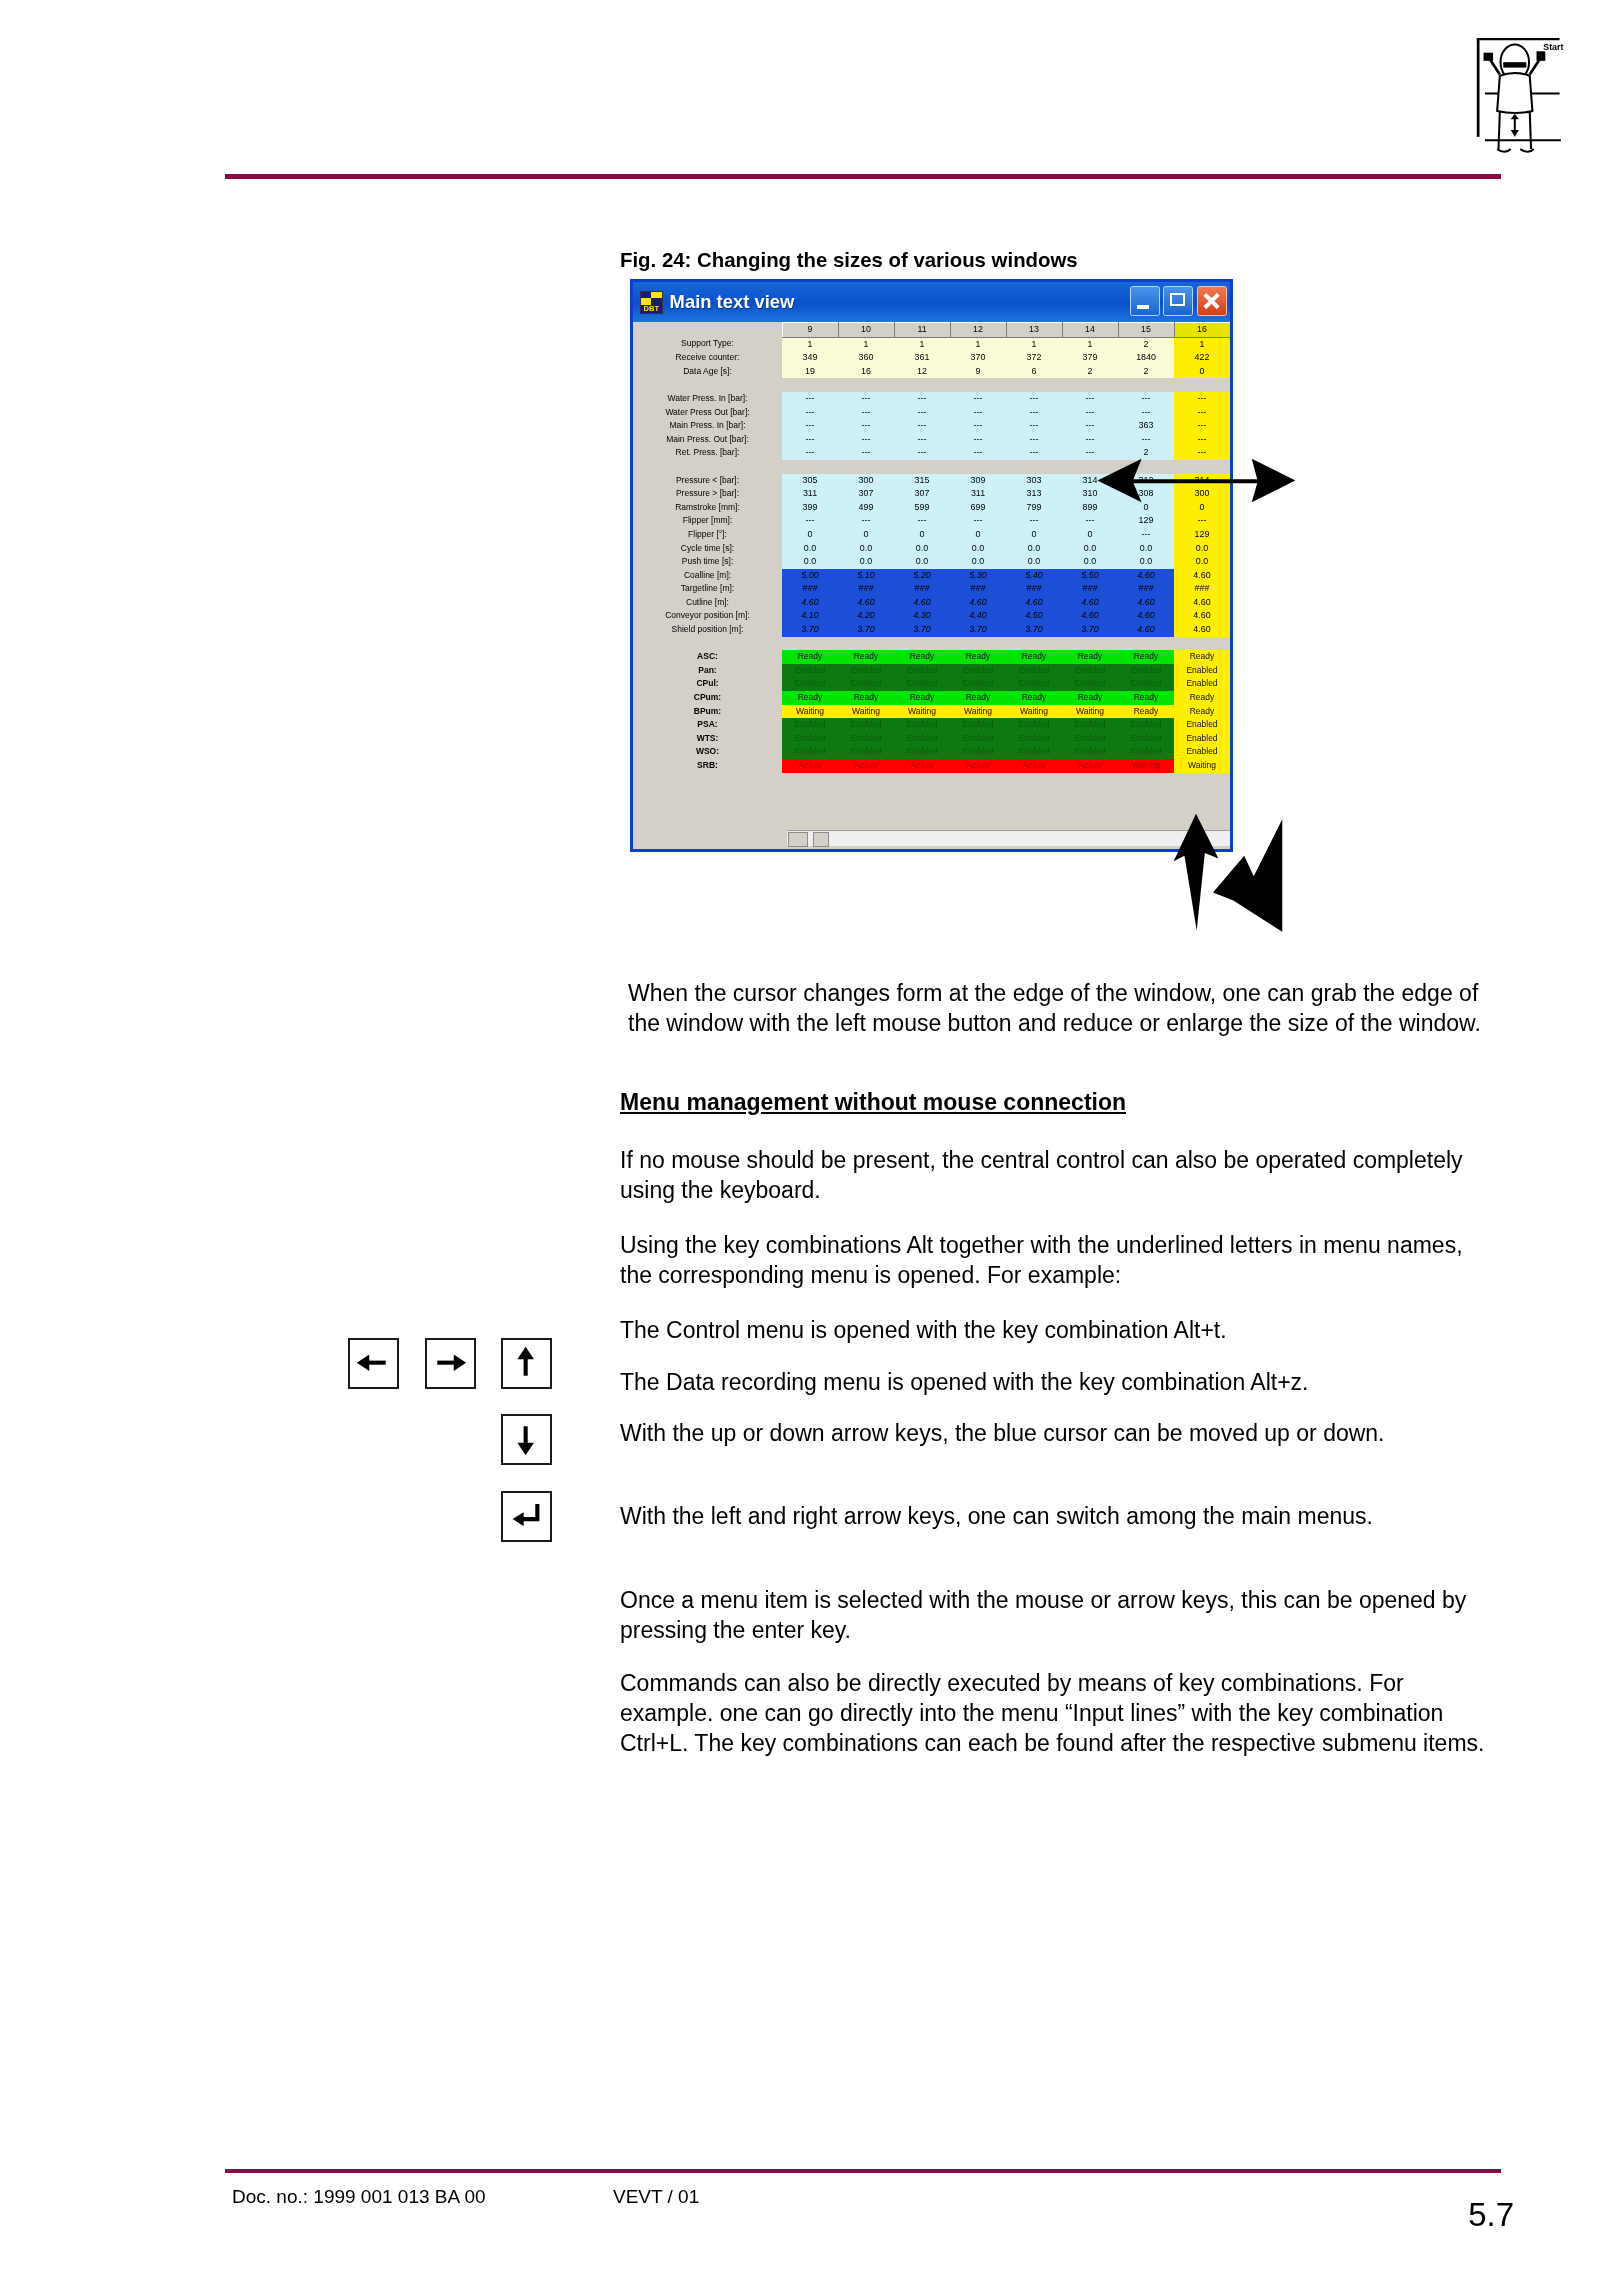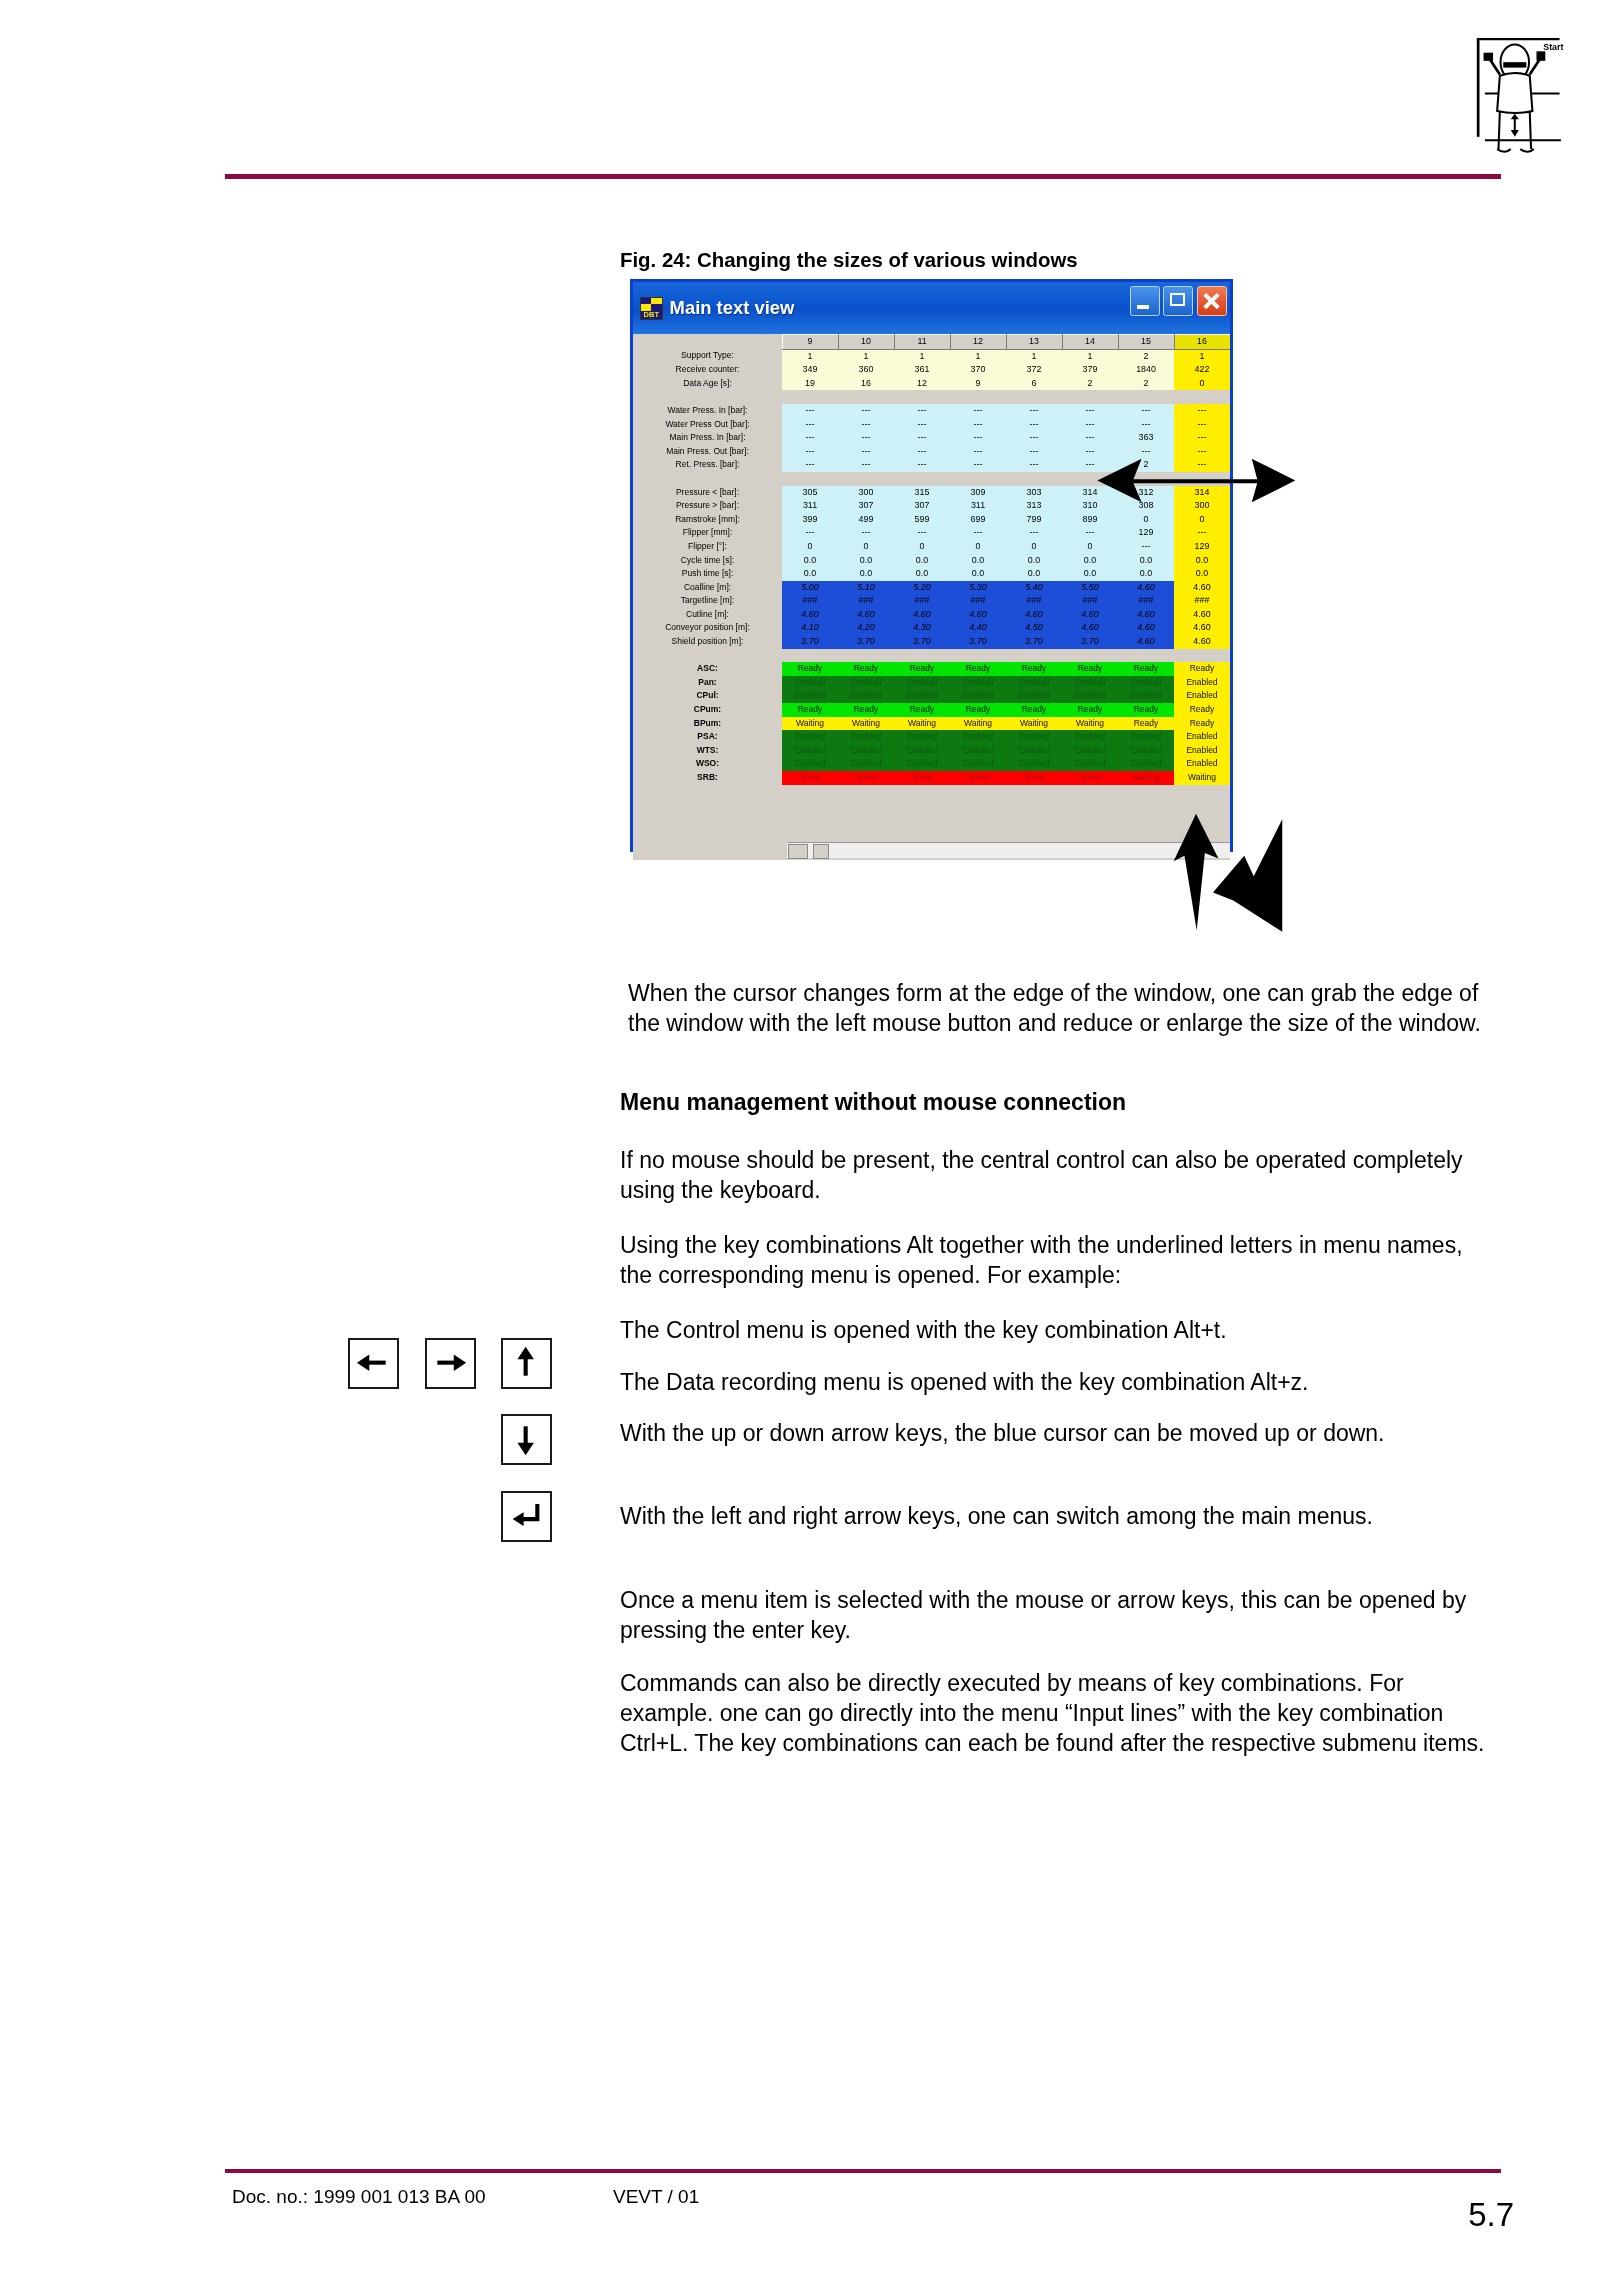--- a/index.html
+++ b/index.html
@@ -65,21 +65,21 @@
     left: 630px;
     top: 279px;
     width: 603px;
     height: 573px;
     border: 3.4px solid #0a3fd0;
     background: #d4d0c8;
     box-sizing: border-box;
   }
   #titlebar {
     position: relative;
-    height: 52px;
+    height: 40px;
     background: linear-gradient(to bottom, #1866d6 0%, #0a55cf 46%, #0a4fc8 52%, #1e74e0 100%);
     display: flex;
     align-items: center;
     padding-left: 6.8px;
   }
   #app-icon {
     width: 23px; height: 23px;
     margin-right: 6.8px;
     position: relative;
     background: #ffe600;
@@ -234,20 +234,21 @@
   .para {
     position: absolute;
     left: 620px;
     width: 879px;
     font-size: 23px;
     line-height: 30px;
     color: #000;
   }
   .para.h {
     font-weight: bold;
+    text-decoration: underline;
   }
 
   
   .keybox {
     position: absolute;
     width: 51px;
     height: 51px;
     border: 2.7px solid #1a1a1a;
     box-sizing: border-box;
     background: #ffffff;

